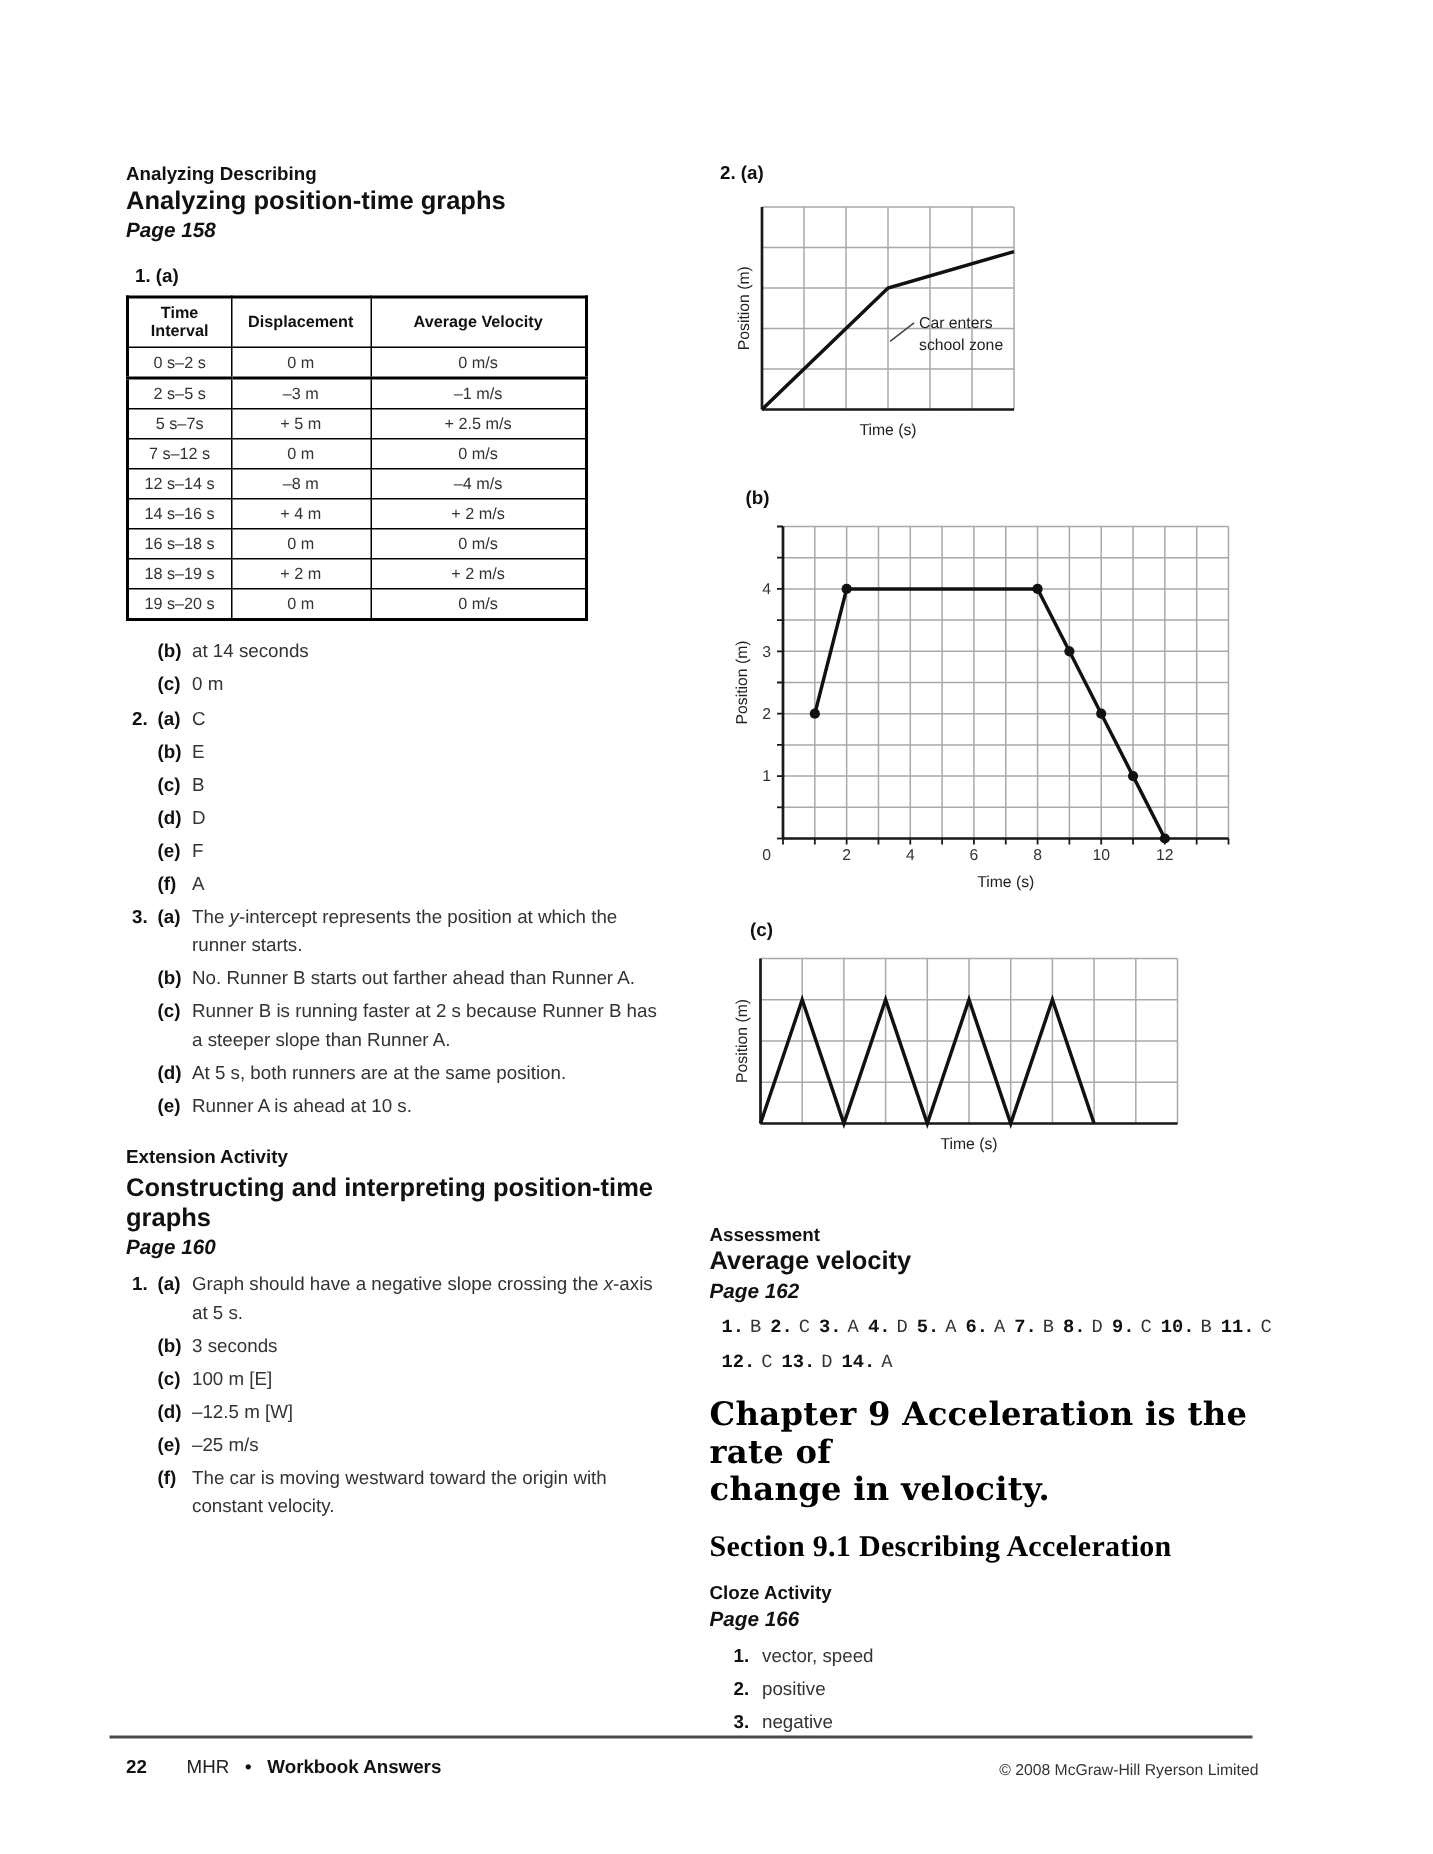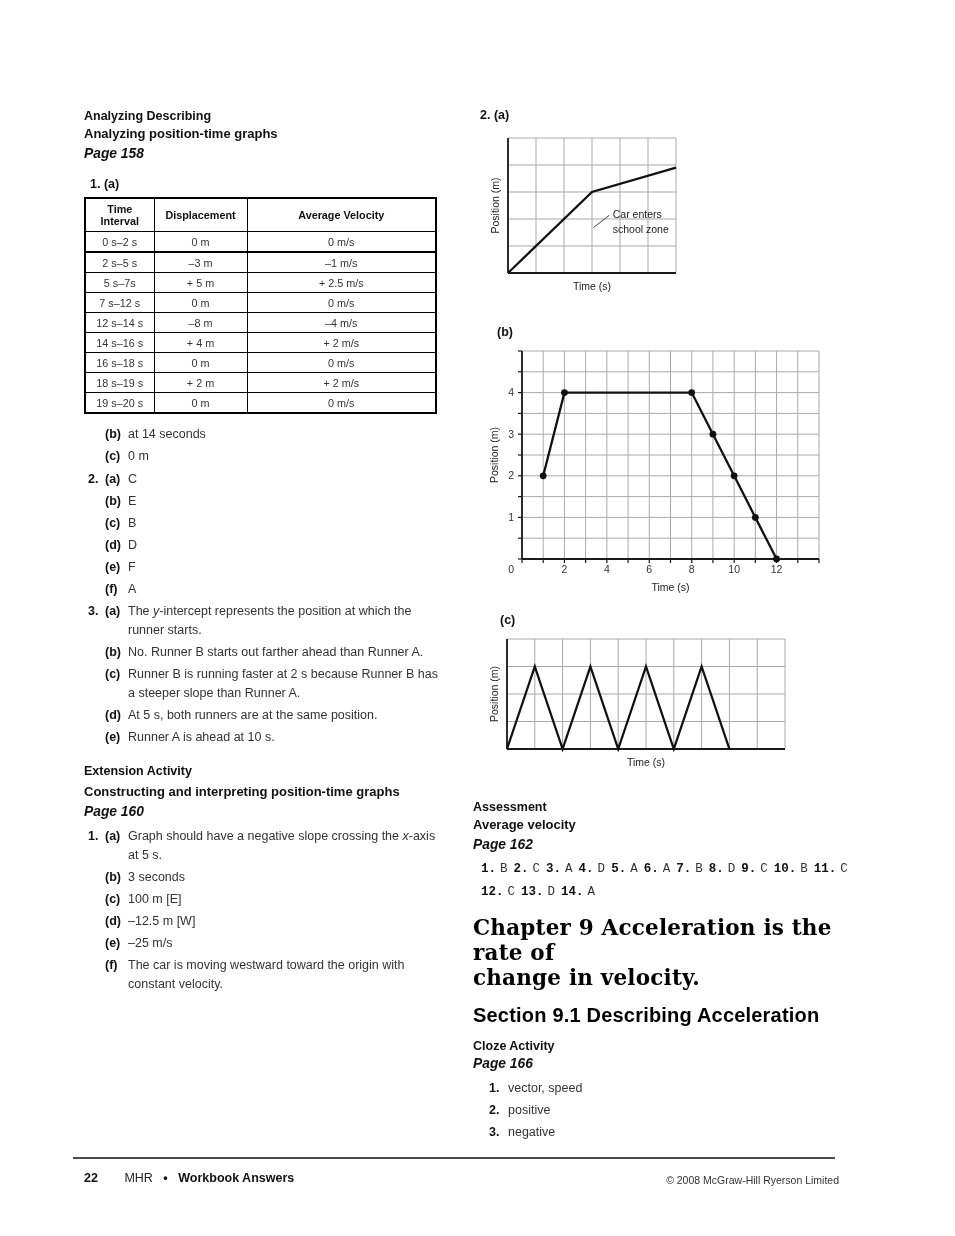--- a/index.html
+++ b/index.html
@@ -3,35 +3,35 @@
 <meta charset="utf-8">
 <style>
   html,body{margin:0;padding:0;}
   body{width:955px;height:1236px;background:#ffffff;position:relative;
        font-family:"Liberation Sans","DejaVu Sans",sans-serif;color:#222;
        -webkit-font-smoothing:antialiased;}
   .col-left{position:absolute;left:84px;top:108px;width:382px;}
   .col-right{position:absolute;left:473px;top:108px;width:410px;}
 
   .kicker{font-weight:bold;font-size:12.5px;line-height:16px;color:#111;}
-  .h-title{font-weight:bold;font-size:13px;line-height:20px;color:#111;}
+  .h-title{font-weight:bold;font-size:17px;line-height:20px;color:#111;}
   .h-page{font-weight:bold;font-size:13.8px;line-height:19px;color:#111;font-style:italic;}
 
   .qlabel{font-weight:bold;font-size:12.5px;color:#111;}
 
   
   .qlist{margin:0;}
   .qrow{display:flex;line-height:19px;font-size:12.5px;margin-bottom:3px;}
   .qn{width:17px;flex:none;font-weight:bold;color:#111;}
   .ql{width:23px;flex:none;font-weight:bold;color:#111;}
   .qt{max-width:314px;color:#333;}
   .qt i{font-style:italic;}
 
   
-  table.data{border-collapse:collapse;width:353px;margin-top:6px;
+  table.data{border-collapse:collapse;width:308px;margin-top:6px;
              font-size:10.8px;color:#333;table-layout:fixed;}
   table.data,table.data th,table.data td{border:1px solid #000;}
   table.data{border-width:2px;}
   table.data th{font-weight:bold;color:#111;padding:4px 2px;text-align:center;
                 border-bottom-width:1.5px;}
   table.data td{padding:3px 2px;text-align:center;height:13px;}
   table.data tbody tr:first-child td{border-bottom-width:2.5px;}
   .col-interval{width:69px;}
   .col-disp{width:93px;}
 
@@ -40,21 +40,21 @@
 
   
   .ansline{font-size:12.5px;line-height:18px;margin-left:8px;margin-bottom:4px;color:#333;}
   .pair{margin-right:6px;white-space:nowrap;font-family:Liberation Mono, monospace;}
   .pn{font-weight:bold;color:#111;margin-right:4px;}
 
   
   .chapter{font-family:"DejaVu Serif","Liberation Serif",serif;font-weight:bold;
            font-size:21.5px;line-height:25px;color:#000;letter-spacing:0.2px;}
   .chapter span{display:block;}
-  .sectionh{font-family:Liberation Sans, sans-serif;font-weight:bold;
+  .sectionh{font-family:Liberation Serif, serif;font-weight:bold;
             font-size:20px;line-height:24px;color:#000;letter-spacing:0.2px;margin-top:13px;}
 
   
   .footer-rule{position:absolute;left:73px;top:1157px;width:762px;height:1.5px;background:#4a4a4a;}
   .footer-left{position:absolute;left:84px;top:1171px;font-size:12.5px;color:#111;}
   .footer-left .fpnum{font-weight:bold;}
   .footer-left .fimprint{margin-left:23px;font-weight:normal;color:#222;}
   .footer-left .fbullet{margin-left:7px;font-weight:bold;}
   .footer-left .fbook{margin-left:7px;font-weight:bold;}
   .footer-right{position:absolute;right:116px;top:1174px;font-size:10.5px;color:#333;}
@@ -373,21 +373,21 @@
         <line x1="19" y1="59" x2="297" y2="59" stroke="#a9a9a9" stroke-width="1"></line>
         <line x1="19" y1="31.5" x2="297" y2="31.5" stroke="#a9a9a9" stroke-width="1"></line>
         <line x1="19" y1="4" x2="297" y2="4" stroke="#a9a9a9" stroke-width="1"></line>
         <line x1="19" y1="4" x2="19" y2="114" stroke="#1a1a1a" stroke-width="1.8"></line>
         <line x1="19" y1="114" x2="297" y2="114" stroke="#1a1a1a" stroke-width="1.8"></line>
         <polyline points="19,114 46.8,31.5 74.6,114 102.39999999999999,31.5 130.2,114 158,31.5 185.79999999999998,114 213.6,31.5 241.4,114" fill="none" stroke="#111" stroke-width="2.3"></polyline>
         <text x="158" y="131" font-size="10.5" fill="#222" text-anchor="middle">Time (s)</text>
         <text transform="translate(10,59) rotate(-90)" font-size="10.5" fill="#222" text-anchor="middle">Position (m)</text>
       </svg></div>
 
-  <div class="kicker" style="margin-top:28px;">Assessment</div>
+  <div class="kicker" style="margin-top:44px;">Assessment</div>
   <div class="h-title">Average velocity</div>
   <div class="h-page">Page 162</div>
 
   <div class="ansline" style="margin-top:5px;"><span class="pair"><span class="pn">1.</span><span class="pa">B</span></span><span class="pair"><span class="pn">2.</span><span class="pa">C</span></span><span class="pair"><span class="pn">3.</span><span class="pa">A</span></span><span class="pair"><span class="pn">4.</span><span class="pa">D</span></span><span class="pair"><span class="pn">5.</span><span class="pa">A</span></span><span class="pair"><span class="pn">6.</span><span class="pa">A</span></span><span class="pair"><span class="pn">7.</span><span class="pa">B</span></span><span class="pair"><span class="pn">8.</span><span class="pa">D</span></span><span class="pair"><span class="pn">9.</span><span class="pa">C</span></span><span class="pair"><span class="pn">10.</span><span class="pa">B</span></span><span class="pair"><span class="pn">11.</span><span class="pa">C</span></span></div>
   <div class="ansline"><span class="pair"><span class="pn">12.</span><span class="pa">C</span></span><span class="pair"><span class="pn">13.</span><span class="pa">D</span></span><span class="pair"><span class="pn">14.</span><span class="pa">A</span></span></div>
 
   <div class="chapter" style="margin-top:14px;">
     <span>Chapter 9 Acceleration is the rate of</span>
     <span>change in velocity.</span>
   </div>

